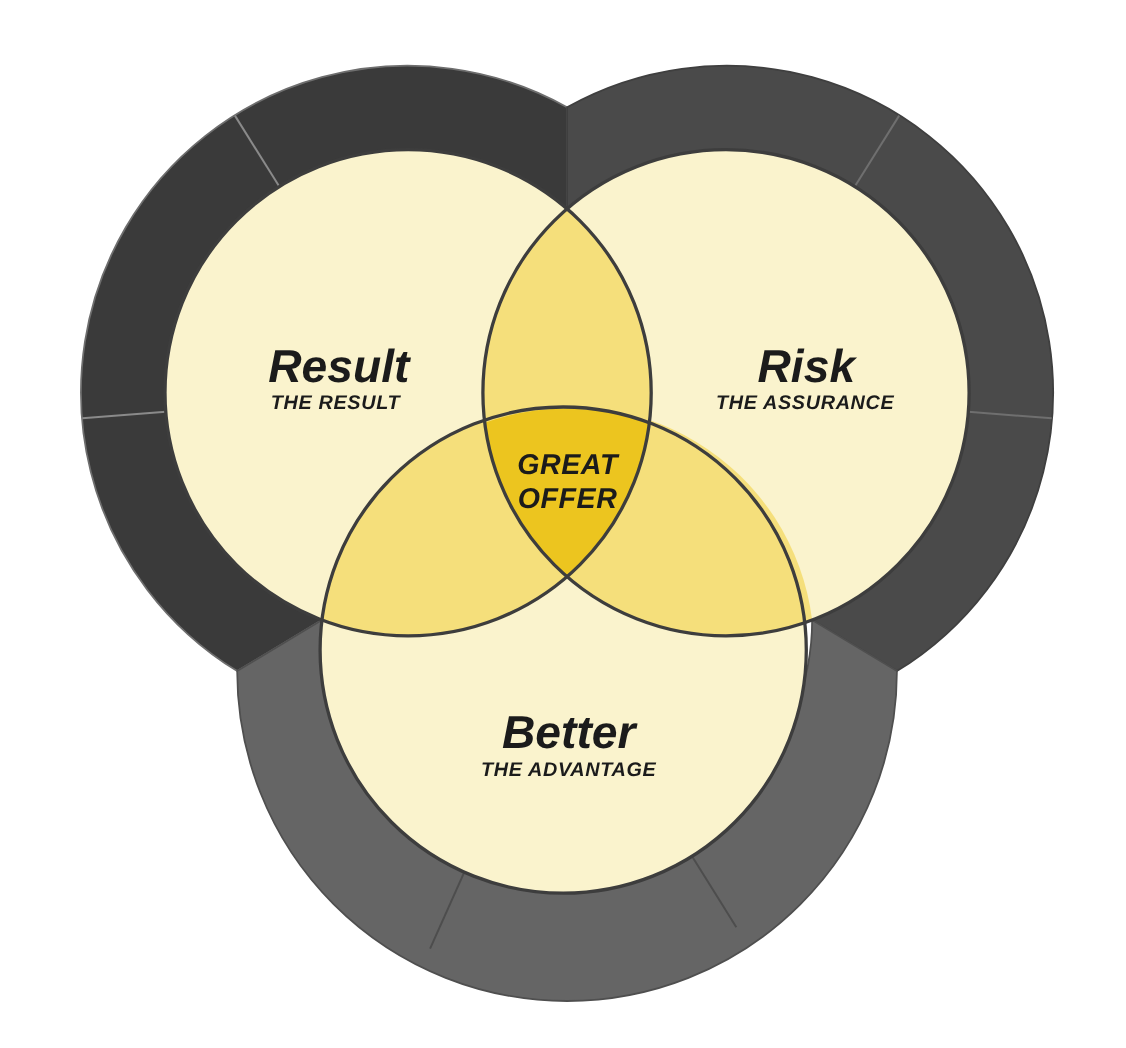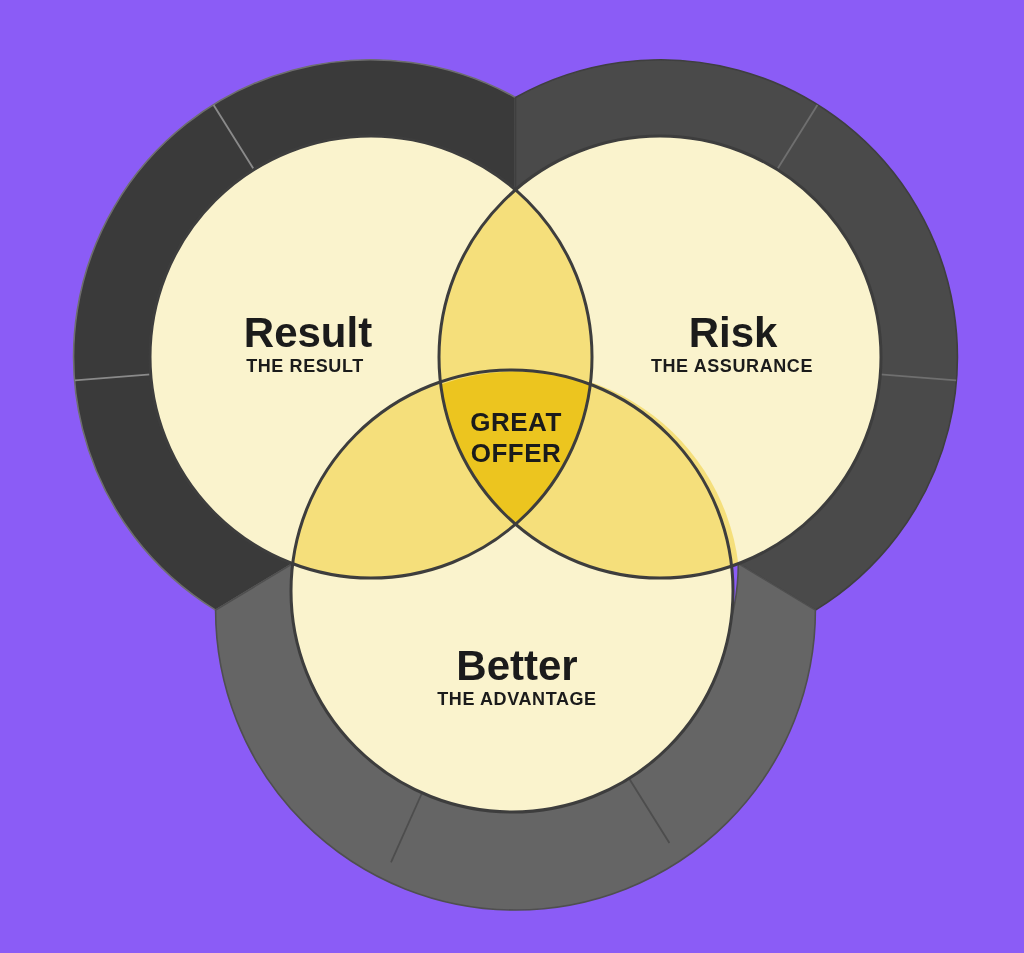--- a/index.html
+++ b/index.html
@@ -7,21 +7,22 @@
     padding: 0;
     width: 1024px;
     height: 953px;
     background: #000000;
     overflow: hidden;
   }
   .stage {
     position: relative;
     width: 1024px;
     height: 953px;
-    background: #8b5cf6;
+    background: #ffffff;
+    font-style: italic;
   }
   svg { display: block; }
 
   
   .ring        { stroke-width: 1.6; }
   .ring-result { stroke: #6e6e6e; }
   .ring-risk   { stroke: #3f3f3f; }
   .ring-better { stroke: #4f4f4f; }
 
   .divider        { fill: none; stroke-width: 1.8; }

